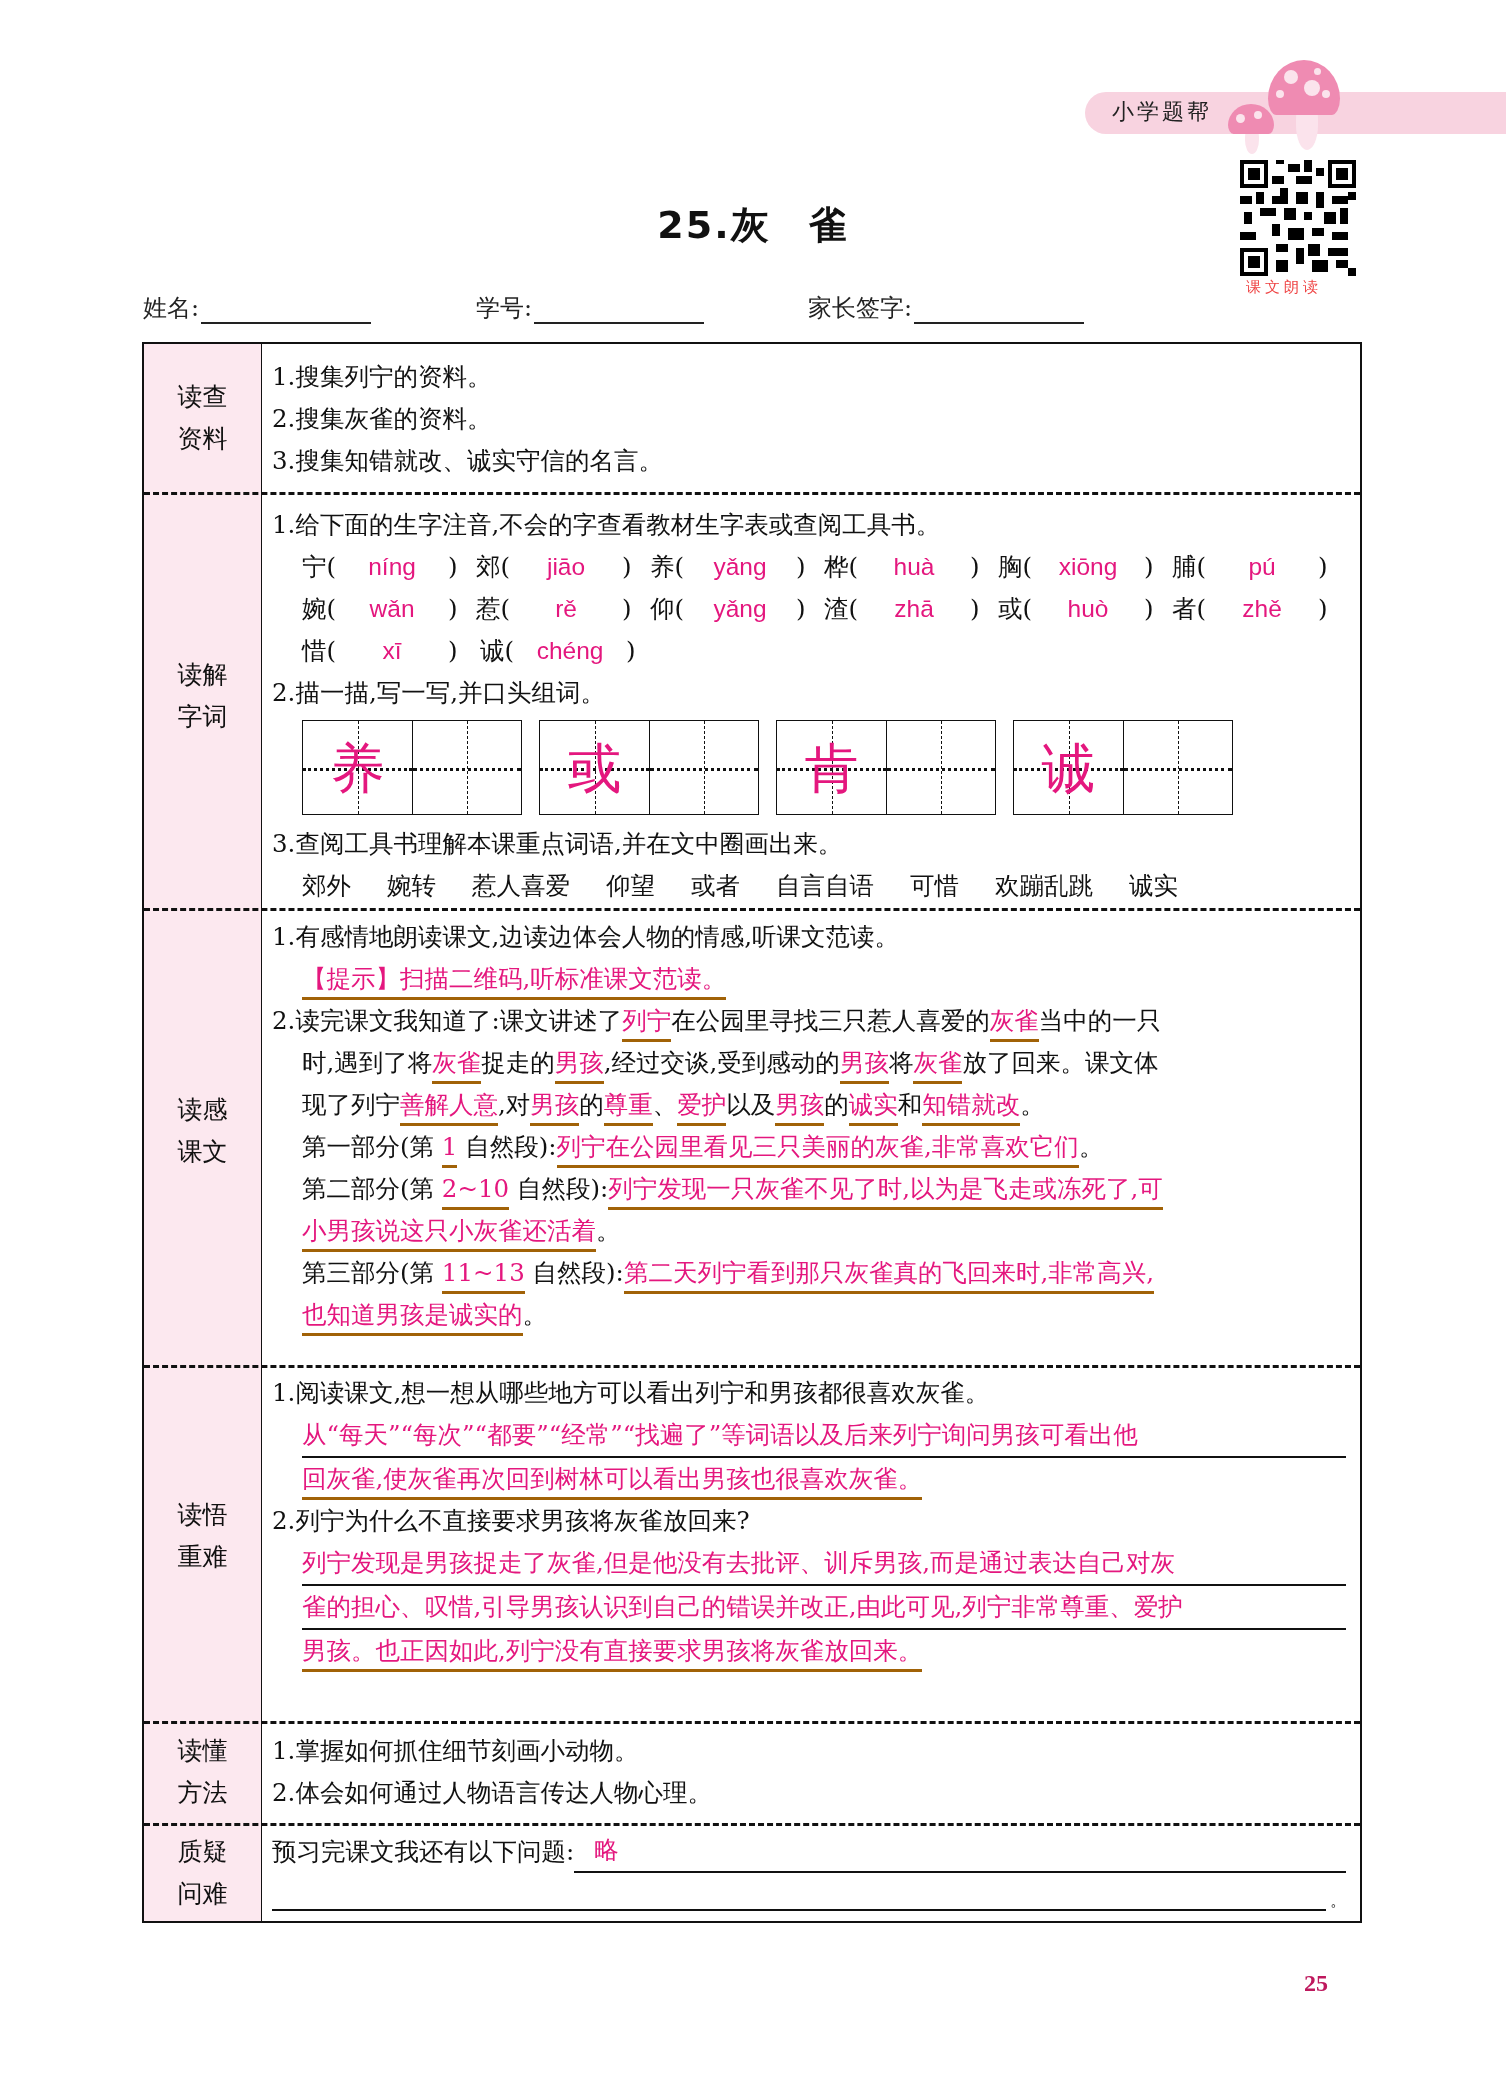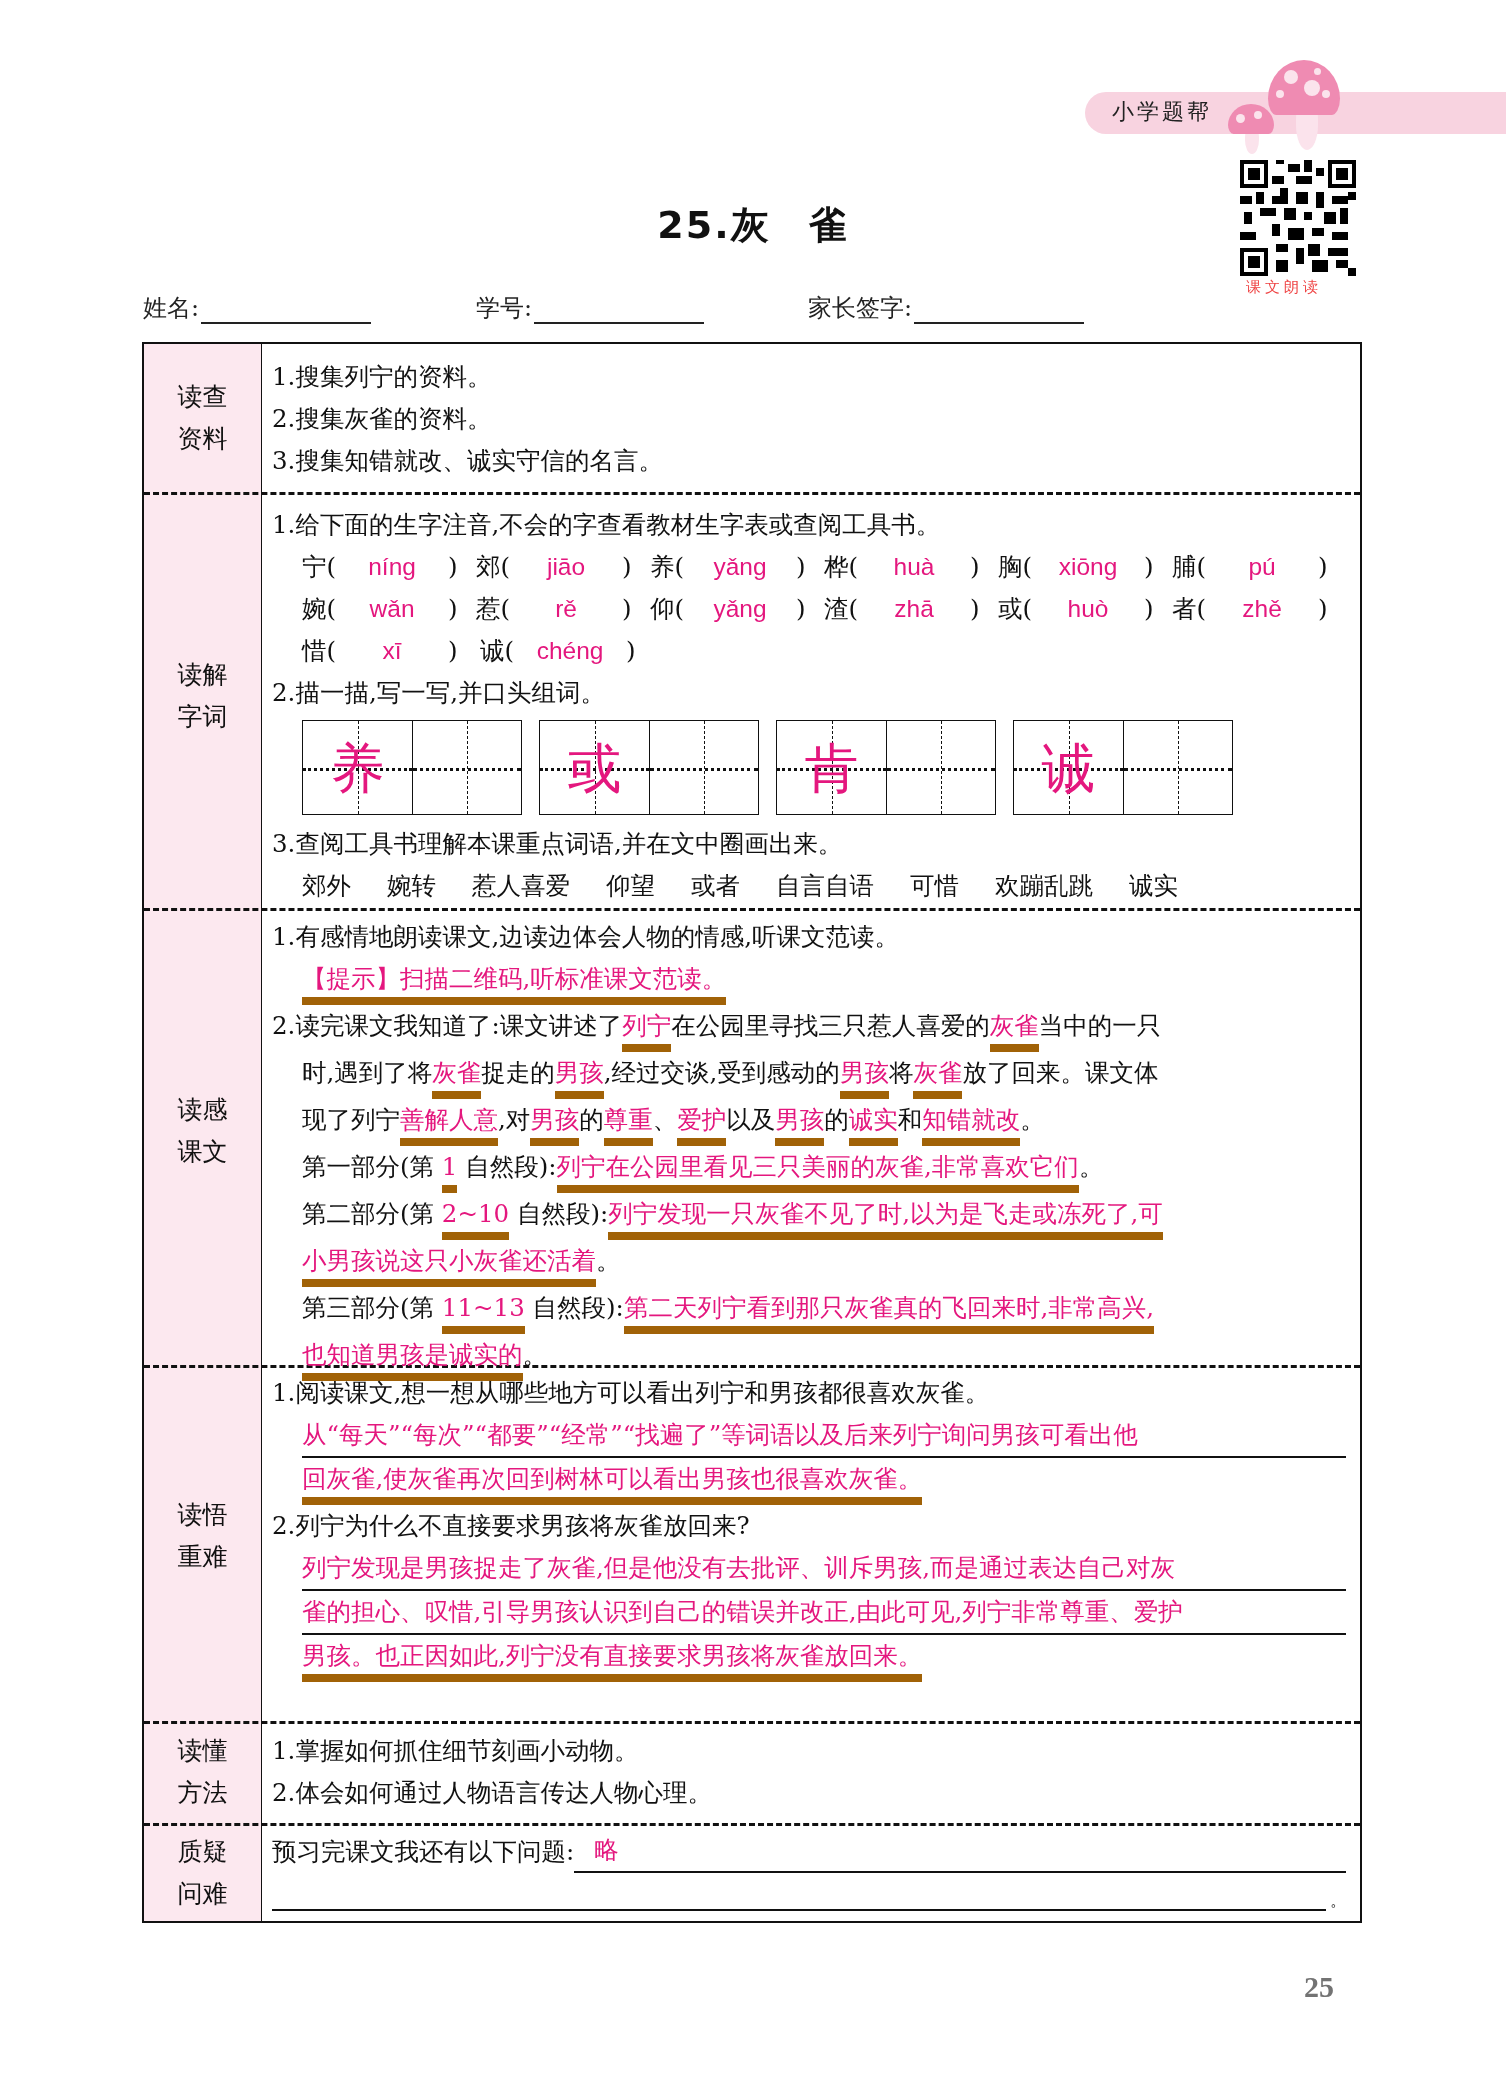--- a/index.html
+++ b/index.html
@@ -33,40 +33,40 @@
   
   .table { left:142px; top:342px; width:1220px; height:1581px; border:2px solid #111; box-sizing:border-box; }
   .label-col { position:absolute; left:0; top:0; width:117px; height:100%; background:#fce8ef; border-right:1.5px solid #111; }
   .divider { position:absolute; left:0; width:100%; border-top:3px dashed #111; height:0; }
   .row-label { position:absolute; left:0; width:117px; text-align:center; font-family:"DejaVu Sans", sans-serif;
                font-size:25px; line-height:42px; color:#111; }
   .content { position:absolute; left:128px; right:14px; font-size:24.5px; line-height:42px; color:#111; }
   .line { white-space:nowrap; position:relative; }
   .indent { padding-left:30px; }
   .pk { color:#e4177e; font-family:"DejaVu Serif", serif; }
-  .ans { color:#e4177e; border-bottom:8px solid #a16207; display:inline-block; line-height:36px; }
+  .ans { color:#e4177e; border-bottom:3px solid #a16207; display:inline-block; line-height:36px; }
   .ansblock { color:#e4177e; border-bottom:2px solid #111; }
   .blank { display:inline-block; border-bottom:2px solid #111; color:#e4177e; text-align:left; }
 
   .py-row { display:flex; padding-left:30px; }
   .py-item { display:flex; width:178px; }
   .py-item .val { color:#e4177e; font-family:"Liberation Sans", sans-serif; width:112px; text-align:center; }
 
   .boxes { display:flex; gap:17px; padding-left:30px; margin:6px 0 8px 0; }
   .tian { width:220px; height:95px; border:1.5px solid #111; display:flex; box-sizing:border-box; }
   .cell { width:50%; height:100%; position:relative; box-sizing:border-box; }
   .cell + .cell { border-left:1.5px solid #111; }
   .cell .v { position:absolute; left:50%; top:0; bottom:0; border-left:1.5px dashed #111; }
   .cell .h { position:absolute; top:50%; left:0; right:0; border-top:3px dotted #111; }
   .cell .ch { position:absolute; left:0; right:0; top:8px; text-align:center; font-size:54px; line-height:80px; color:#e4177e; font-family:"DejaVu Serif", serif; }
 
   .words { display:flex; gap:8px; padding-left:30px; }
   .words span { margin-right:28px; }
 
-  .page-num { left:1304px; top:1970px; font-size:30px; font-weight:bold; font-family:"Liberation Serif", serif; color:#737373; }
+  .page-num { left:1304px; top:1970px; font-size:24px; font-weight:bold; font-family:"Liberation Serif", serif; color:#be185d; }
 </style>
 </head>
 <body>
 
 <div class="abs banner"></div>
 <div class="abs banner-text">小学题帮</div>
 
 <div class="mush" style="left:1228px;top:104px;width:50px;height:50px;">
   <div class="stem" style="left:17px;top:22px;width:14px;height:28px;"></div>
   <div class="cap" style="left:0;top:0;width:46px;height:30px;"></div>

